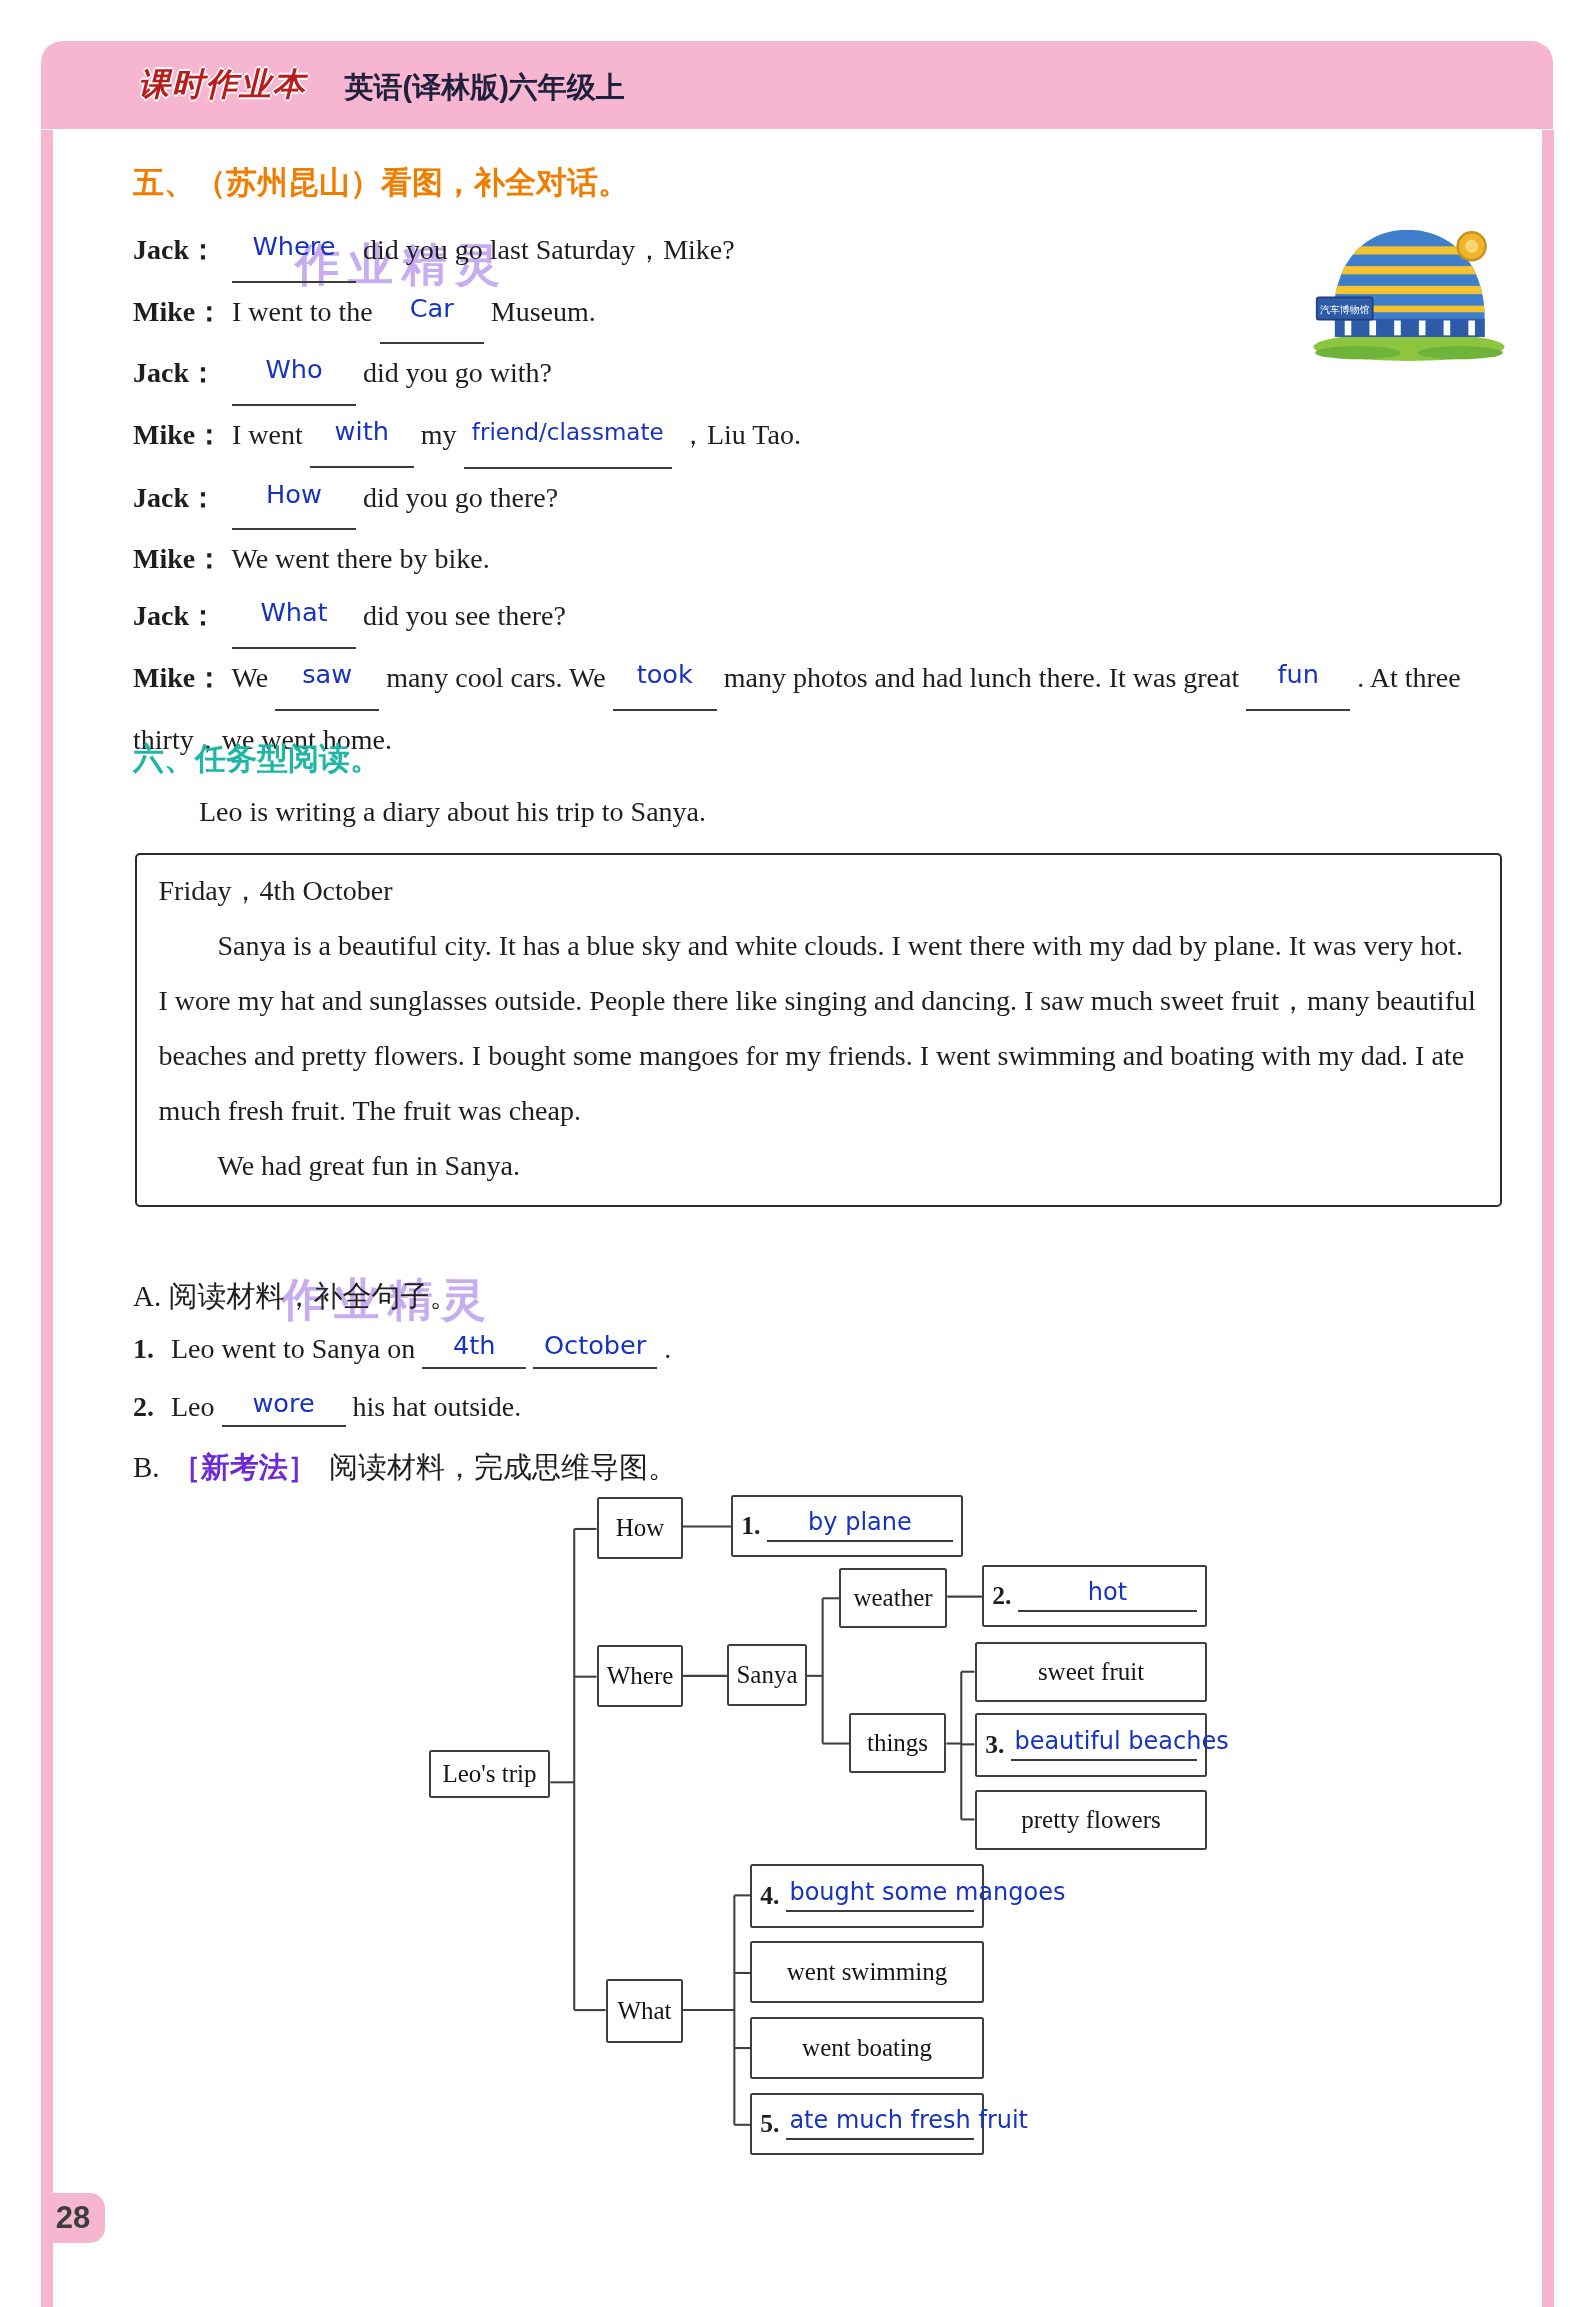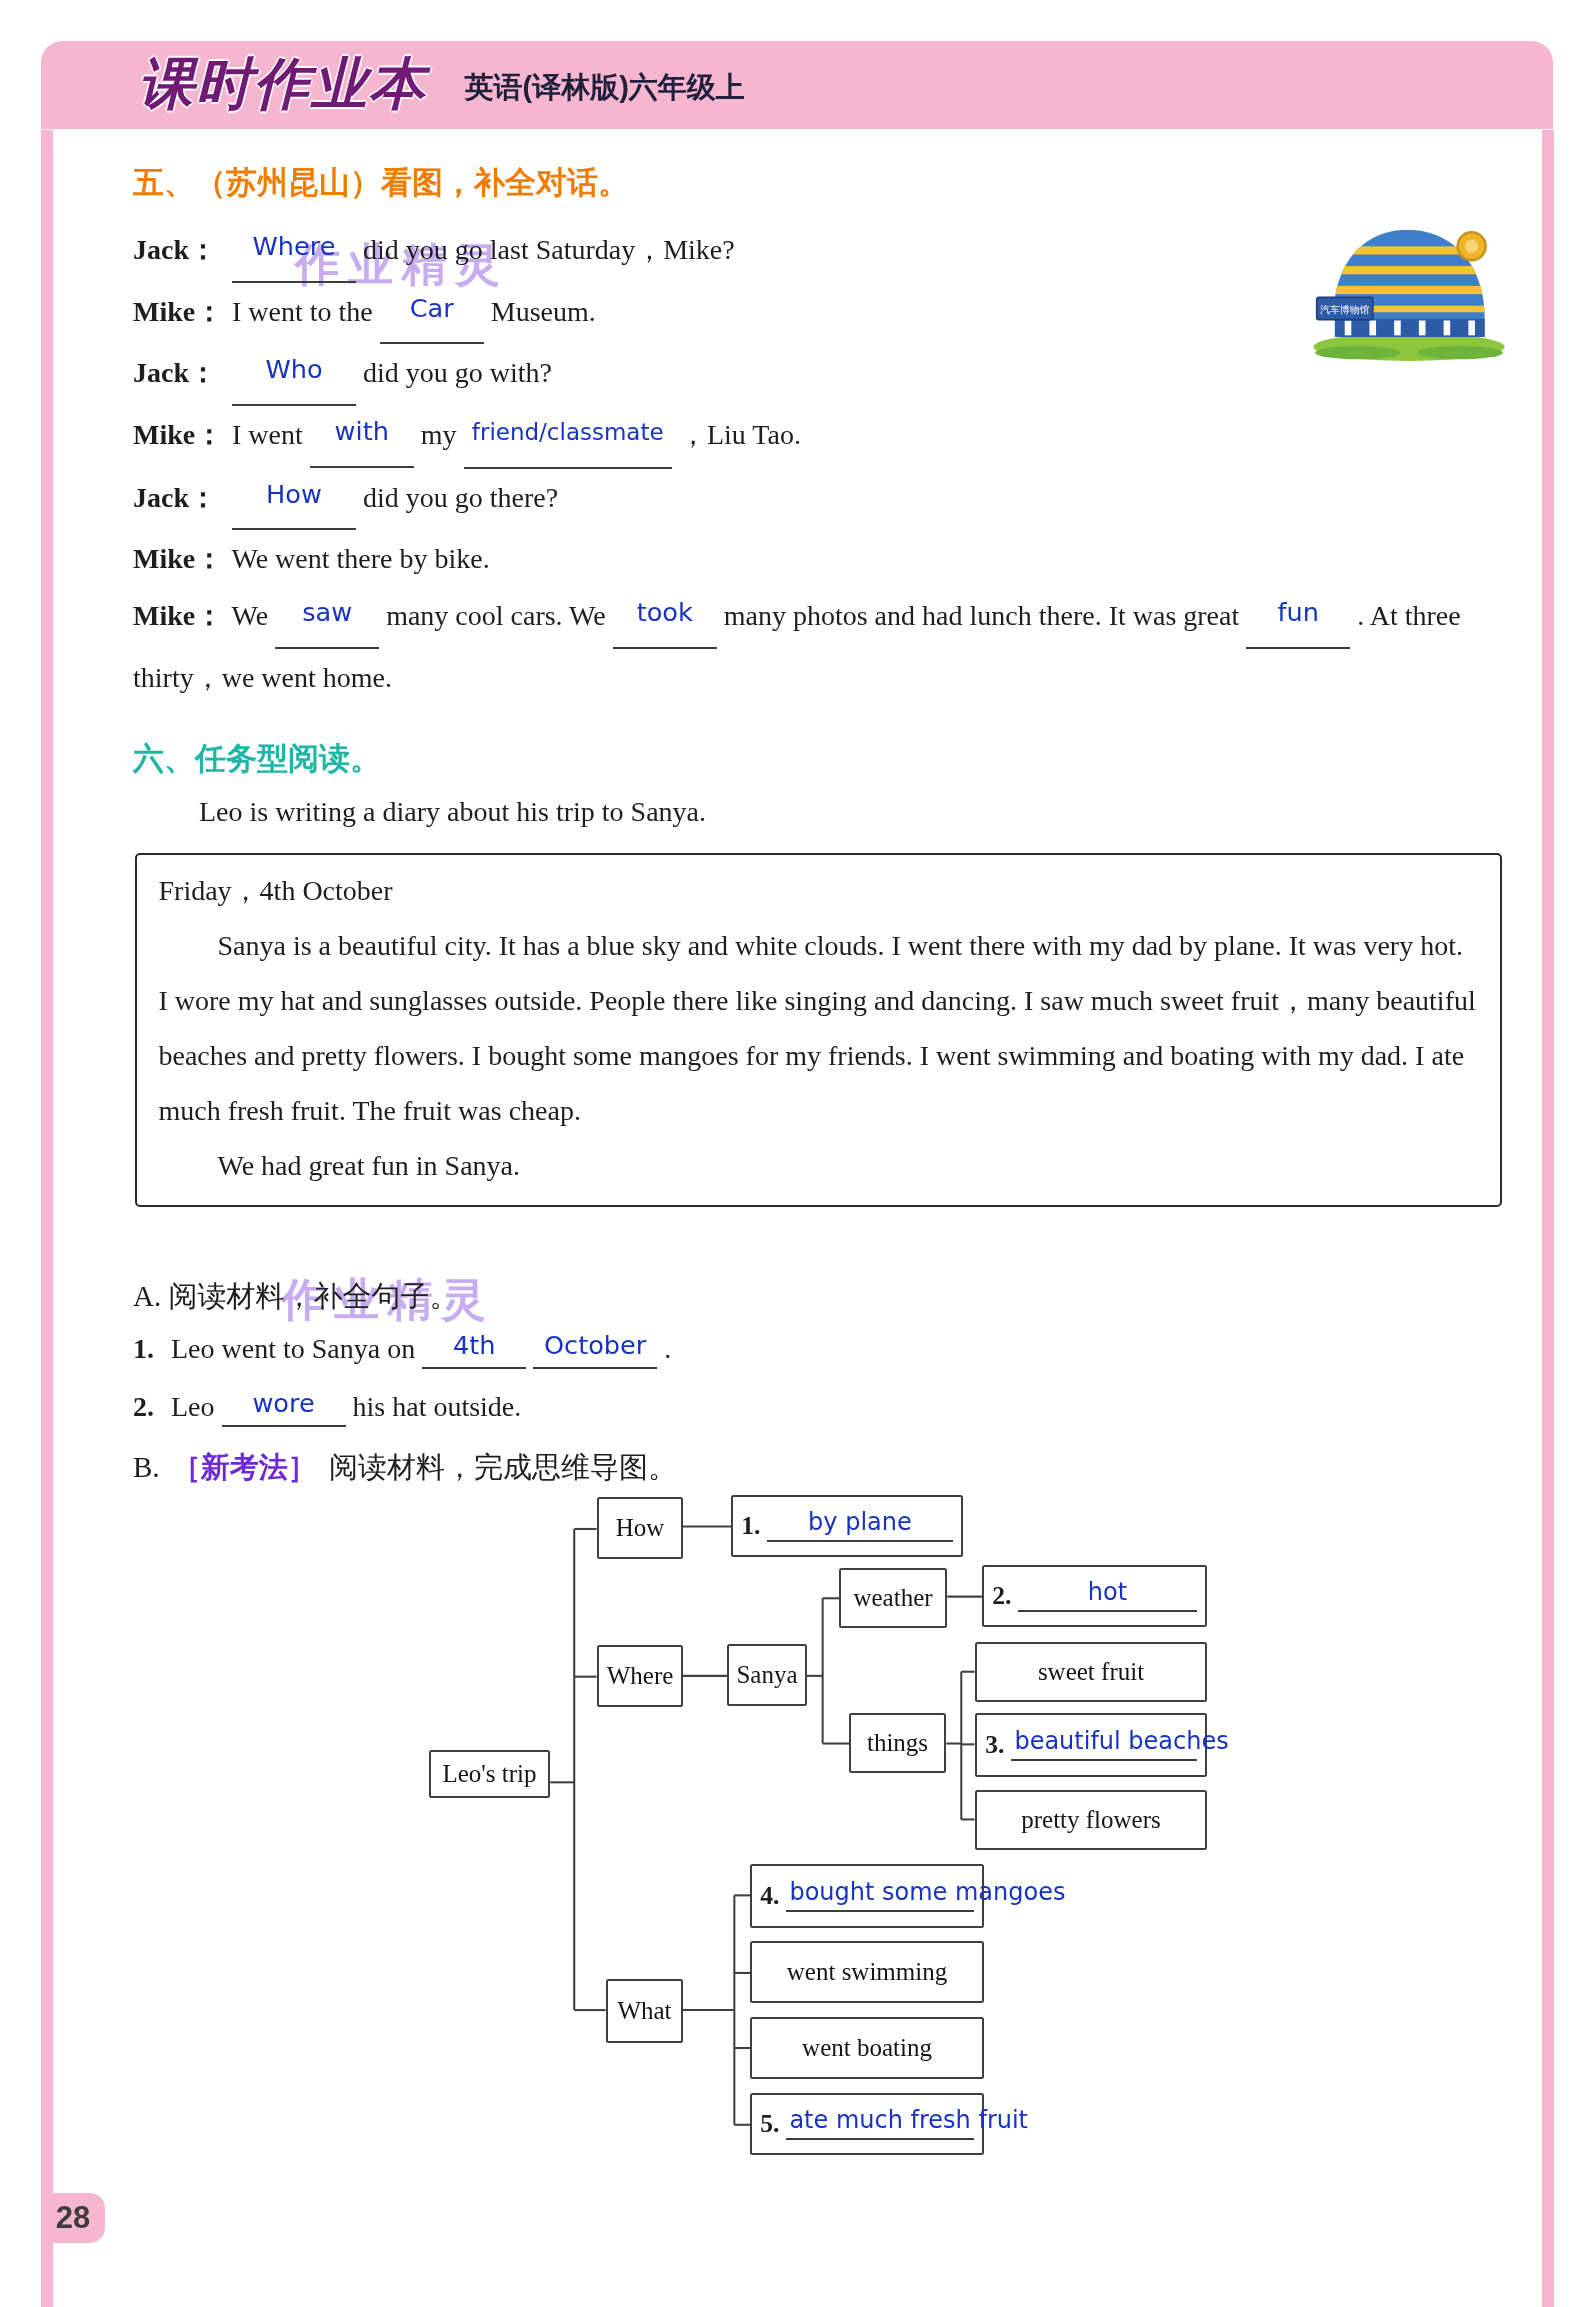--- a/index.html
+++ b/index.html
@@ -8,21 +8,21 @@
     font-family:"Liberation Serif", serif; color:#1e1e1e; overflow:hidden;
   }
   
   .banner {
     position:absolute; left:41px; top:41px; width:1512px; height:88px;
     background:#f7b6d0; border-radius:21.5px 21.5px 0 0;
     display:flex; align-items:center; padding-left:97px; box-sizing:border-box;
   }
   .banner-title {
     font-family:Liberation Mono, monospace; font-weight:800; font-style:italic;
-    font-size:56px; color:#701a75; letter-spacing:1.7px;
+    font-size:32px; color:#b91c1c; letter-spacing:1.7px;
     text-shadow: 1.7px 0 0 #fff, -1.7px 0 0 #fff, 0 1.7px 0 #fff, 0 -1.7px 0 #fff;
   }
   .banner-subtitle {
     font-family:"Liberation Sans", sans-serif; font-weight:700;
     font-size:29px; color:#20203c; margin-left:38px; margin-top:5px;
   }
   .strip-left  { position:absolute; left:41px;  top:130px; width:11.6px; bottom:0; background:#f7b6d0; }
   .strip-right { position:absolute; left:1542px; top:130px; width:11.6px; bottom:0; background:#f7b6d0; }
   .page-pill {
     position:absolute; left:41px; top:2193px; width:64px; height:50px;
@@ -166,20 +166,25 @@
     <div class="dline">
       <span class="spk">Jack：</span>
       <span class="blank"><span class="ans">How</span></span>
       <span>did you go there?</span>
     </div>
     <div class="dline">
       <span class="spk">Mike：</span>
       <span>We went there by bike.</span>
     </div>
     <div class="dline">
+      <span class="spk">Jack：</span>
+      <span class="blank"><span class="ans">What</span></span>
+      <span>did you see there?</span>
+    </div>
+    <div class="dline">
       <span class="spk">Mike：</span>
       <span>We</span>
       <span class="blank w-sm"><span class="ans">saw</span></span>
       <span>many cool cars. We</span>
       <span class="blank w-sm"><span class="ans">took</span></span>
       <span>many photos and had lunch there. It was great</span>
       <span class="blank w-sm"><span class="ans">fun</span></span>
       <span>. At three thirty，we went home.</span>
     </div>
   </div>

